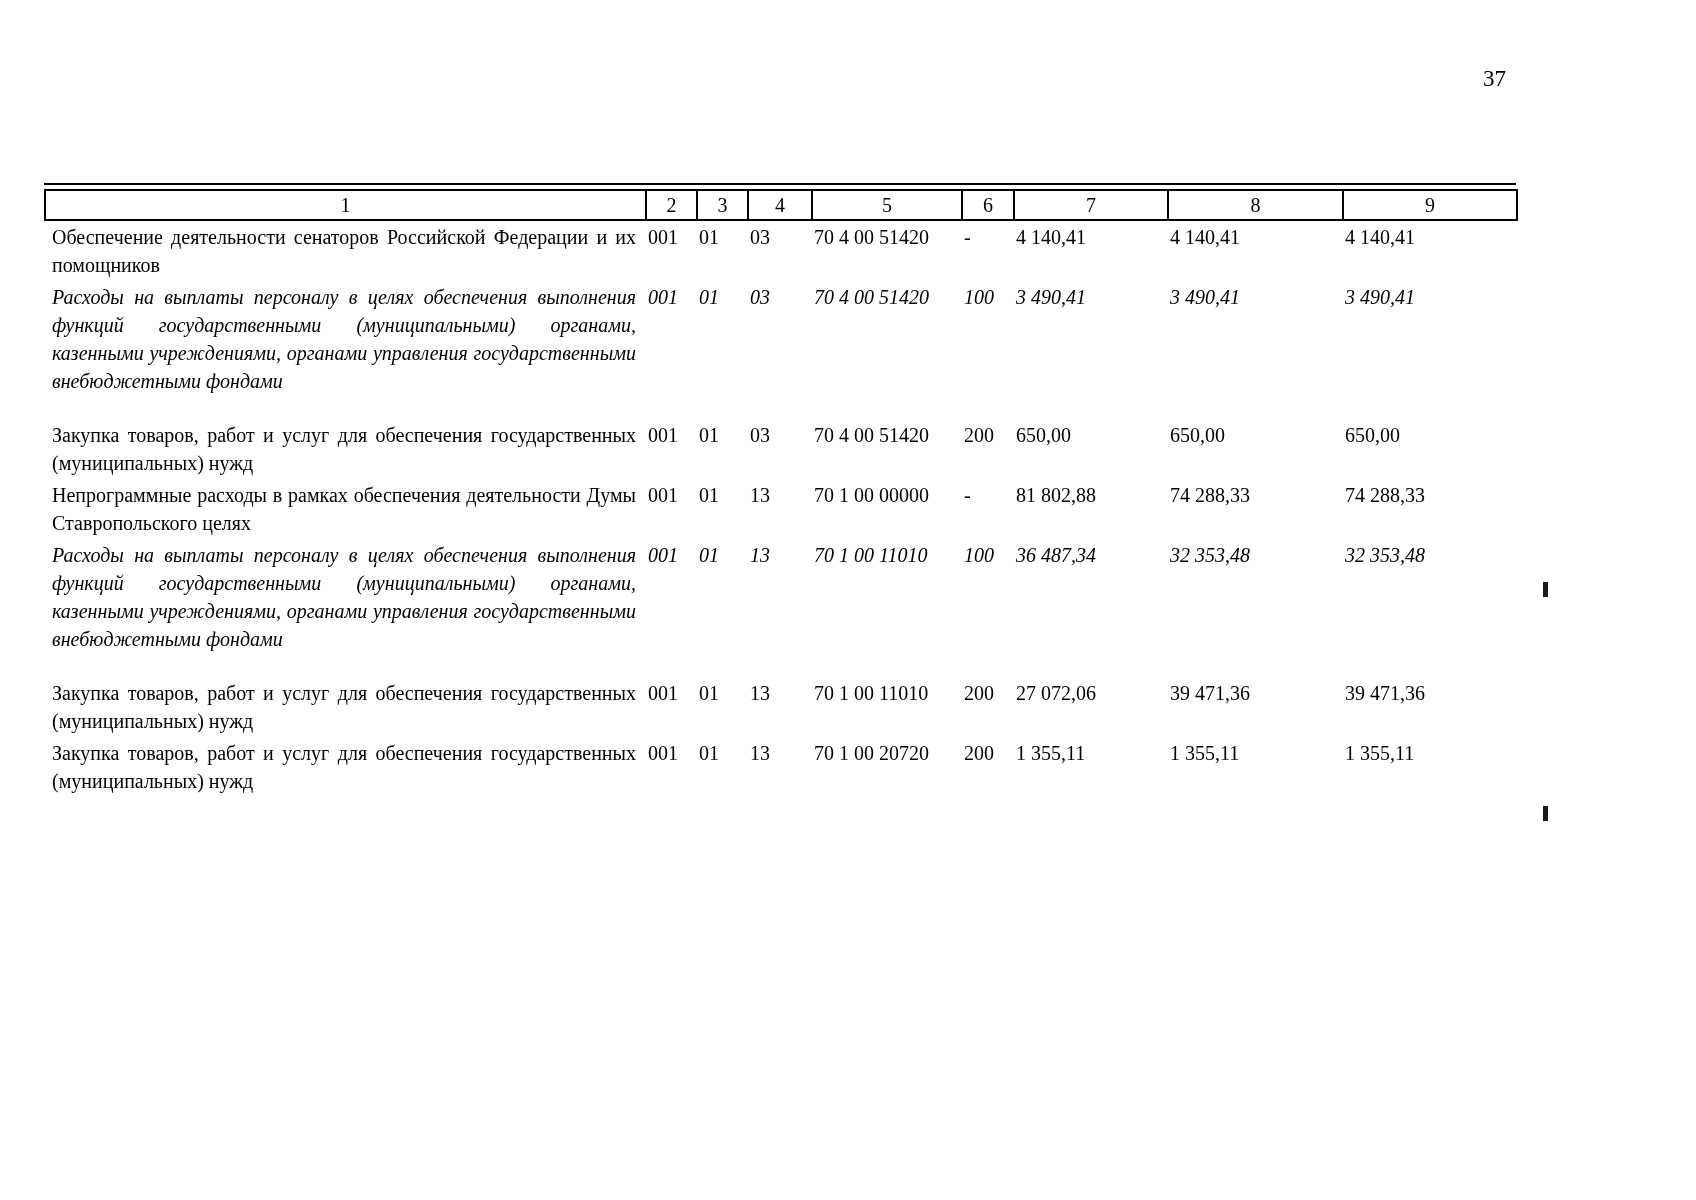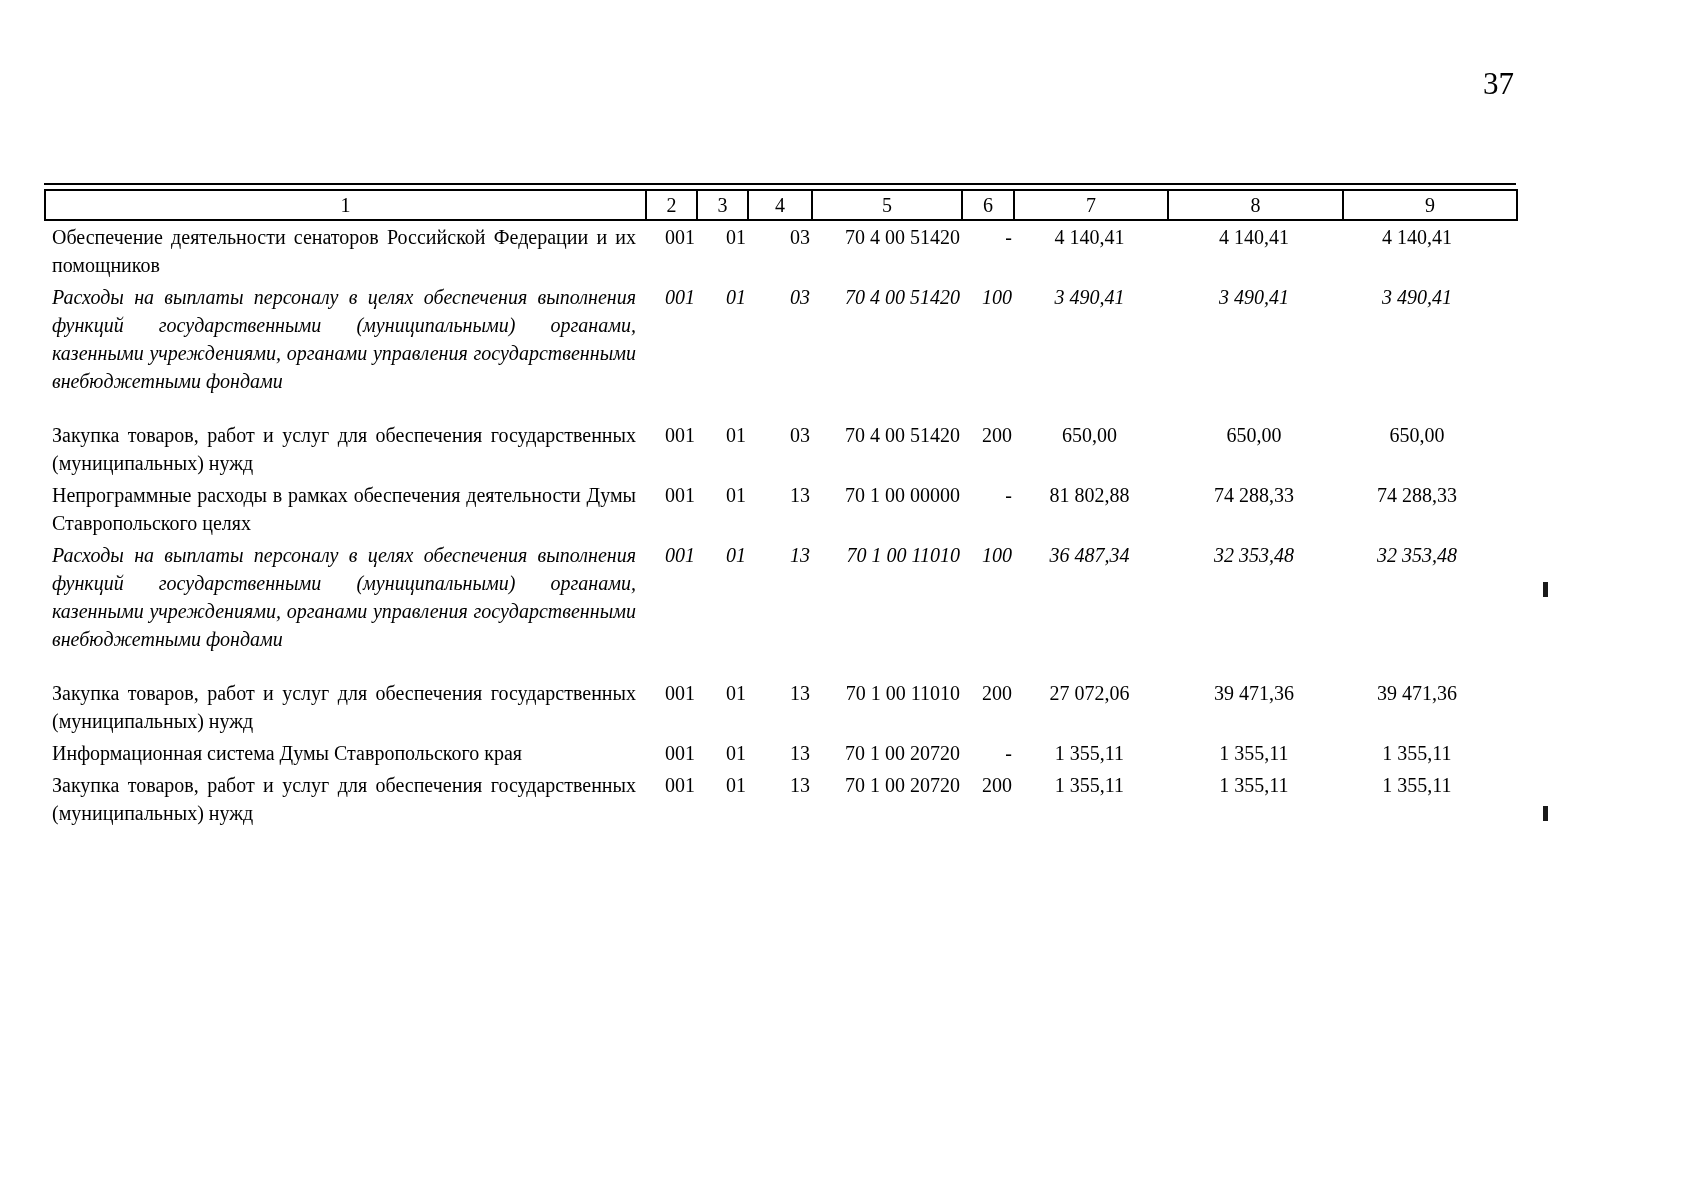--- a/index.html
+++ b/index.html
@@ -10,21 +10,21 @@
     background: #ffffff;
     color: #000000;
     font-family: "Liberation Serif", "DejaVu Serif", serif;
     position: relative;
     overflow: hidden;
   }
   .page-number {
     position: absolute;
     top: 66px;
     left: 1483px;
-    font-size: 31px;
+    font-size: 23px;
     font-family: Liberation Serif, serif;
   }
   .table-frame {
     position: absolute;
     left: 44px;
     top: 183px;
     width: 1472px;
     border-top: 2px solid #000;
     padding-top: 4px;
   }
@@ -48,22 +48,22 @@
     line-height: 28px;
     padding: 2px 2px 2px 2px;
   }
   tbody tr:first-child td { padding-top: 2px; }
   td.c-name {
     text-align: justify;
     text-justify: inter-word;
     padding-left: 7px;
     padding-right: 10px;
   }
-  td.c-center { text-align: right; white-space: nowrap; }
-  td.c-num { text-align: center; padding-right: 5px; white-space: nowrap; }
+  td.c-center { text-align: left; white-space: nowrap; }
+  td.c-num { text-align: left; padding-right: 5px; white-space: nowrap; }
   td.c-num-last { padding-right: 28px; }
   tr.gap-after td { padding-bottom: 24px; font-style: italic; }
   .scan-artifact {
     position: absolute;
     background: #1a1a1a;
     width: 5px;
     height: 15px;
   }
   .scan-artifact.a1 { left: 1543px; top: 582px; }
   .scan-artifact.a2 { left: 1543px; top: 806px; }
@@ -162,31 +162,20 @@
     <td class="c-center">001</td>
     <td class="c-center">01</td>
     <td class="c-center">13</td>
     <td class="c-center">70 1 00 11010</td>
     <td class="c-center">200</td>
     <td class="c-num">27 072,06</td>
     <td class="c-num">39 471,36</td>
     <td class="c-num c-num-last">39 471,36</td>
   </tr>
           <tr class="body-row">
-    <td class="c-name">Информационная система Думы Ставропольского края</td>
-    <td class="c-center">001</td>
-    <td class="c-center">01</td>
-    <td class="c-center">13</td>
-    <td class="c-center">70 1 00 20720</td>
-    <td class="c-center">-</td>
-    <td class="c-num">1 355,11</td>
-    <td class="c-num">1 355,11</td>
-    <td class="c-num c-num-last">1 355,11</td>
-  </tr>
-          <tr class="body-row">
     <td class="c-name">Закупка товаров, работ и услуг для обеспечения государственных (муниципальных) нужд</td>
     <td class="c-center">001</td>
     <td class="c-center">01</td>
     <td class="c-center">13</td>
     <td class="c-center">70 1 00 20720</td>
     <td class="c-center">200</td>
     <td class="c-num">1 355,11</td>
     <td class="c-num">1 355,11</td>
     <td class="c-num c-num-last">1 355,11</td>
   </tr>

